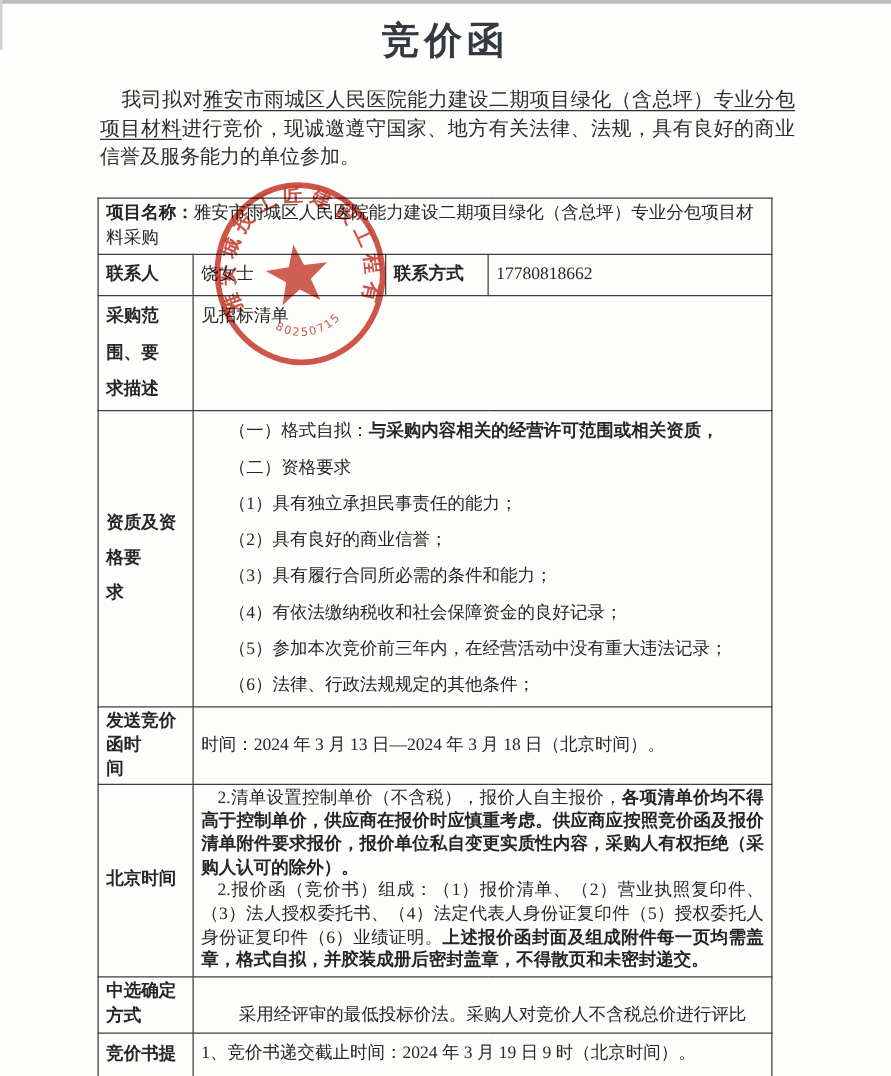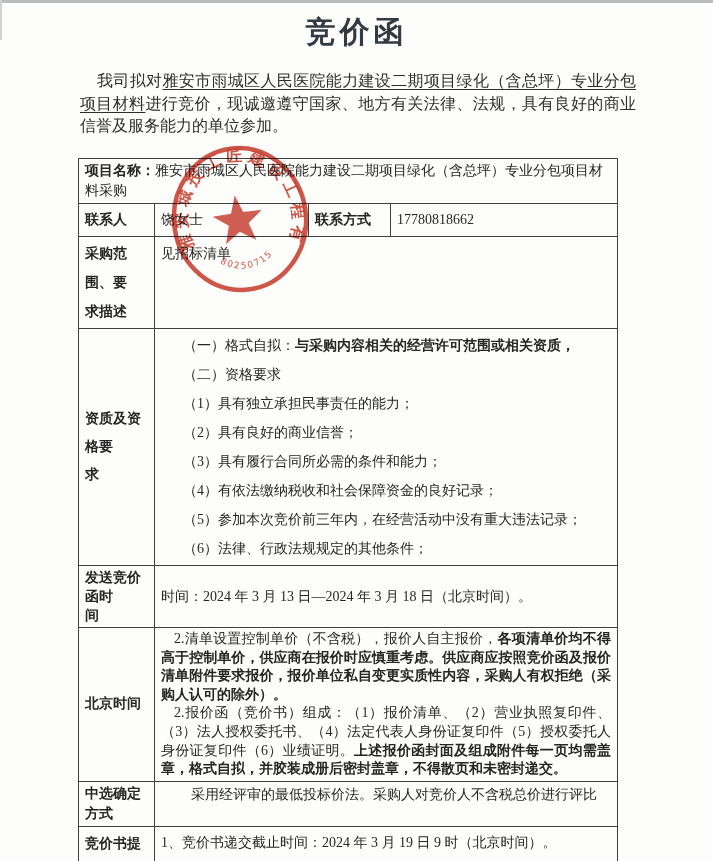--- a/index.html
+++ b/index.html
@@ -40,21 +40,21 @@
   .r4 td.lbl{line-height:29px;}
   .r4 td.val{vertical-align:top;padding-top:7px;margin-top:47px;}
   .r5{height:236px;}
   .r5 td.lbl{line-height:28px;margin-top:44px;}
   .r5 .qline{line-height:29px;padding-left:22px;}
   .r6{height:37px;}
   .r6 td.lbl{line-height:19px;}
   .r7{height:130px;}
   .r7 .para{line-height:18.6px;text-align:justify;text-indent:13px;margin:0;}
   .r8{height:38px;}
-  .r8 td.val{vertical-align:top;padding-top:3px;text-indent:30px;font-family:Liberation Mono, monospace;}
+  .r8 td.val{vertical-align:top;padding-top:21px;text-indent:30px;font-family:Liberation Mono, monospace;}
   .r9{height:95px;}
   .r9 td.lbl{line-height:30px;}
   .r9 .line{line-height:19.5px;}
   b{font-weight:700;}
   .seal{
     position:absolute;left:158px;top:131px;width:164px;height:176px;
     mix-blend-mode:multiply;opacity:.93;pointer-events:none;
   }
 </style>
 </head>

